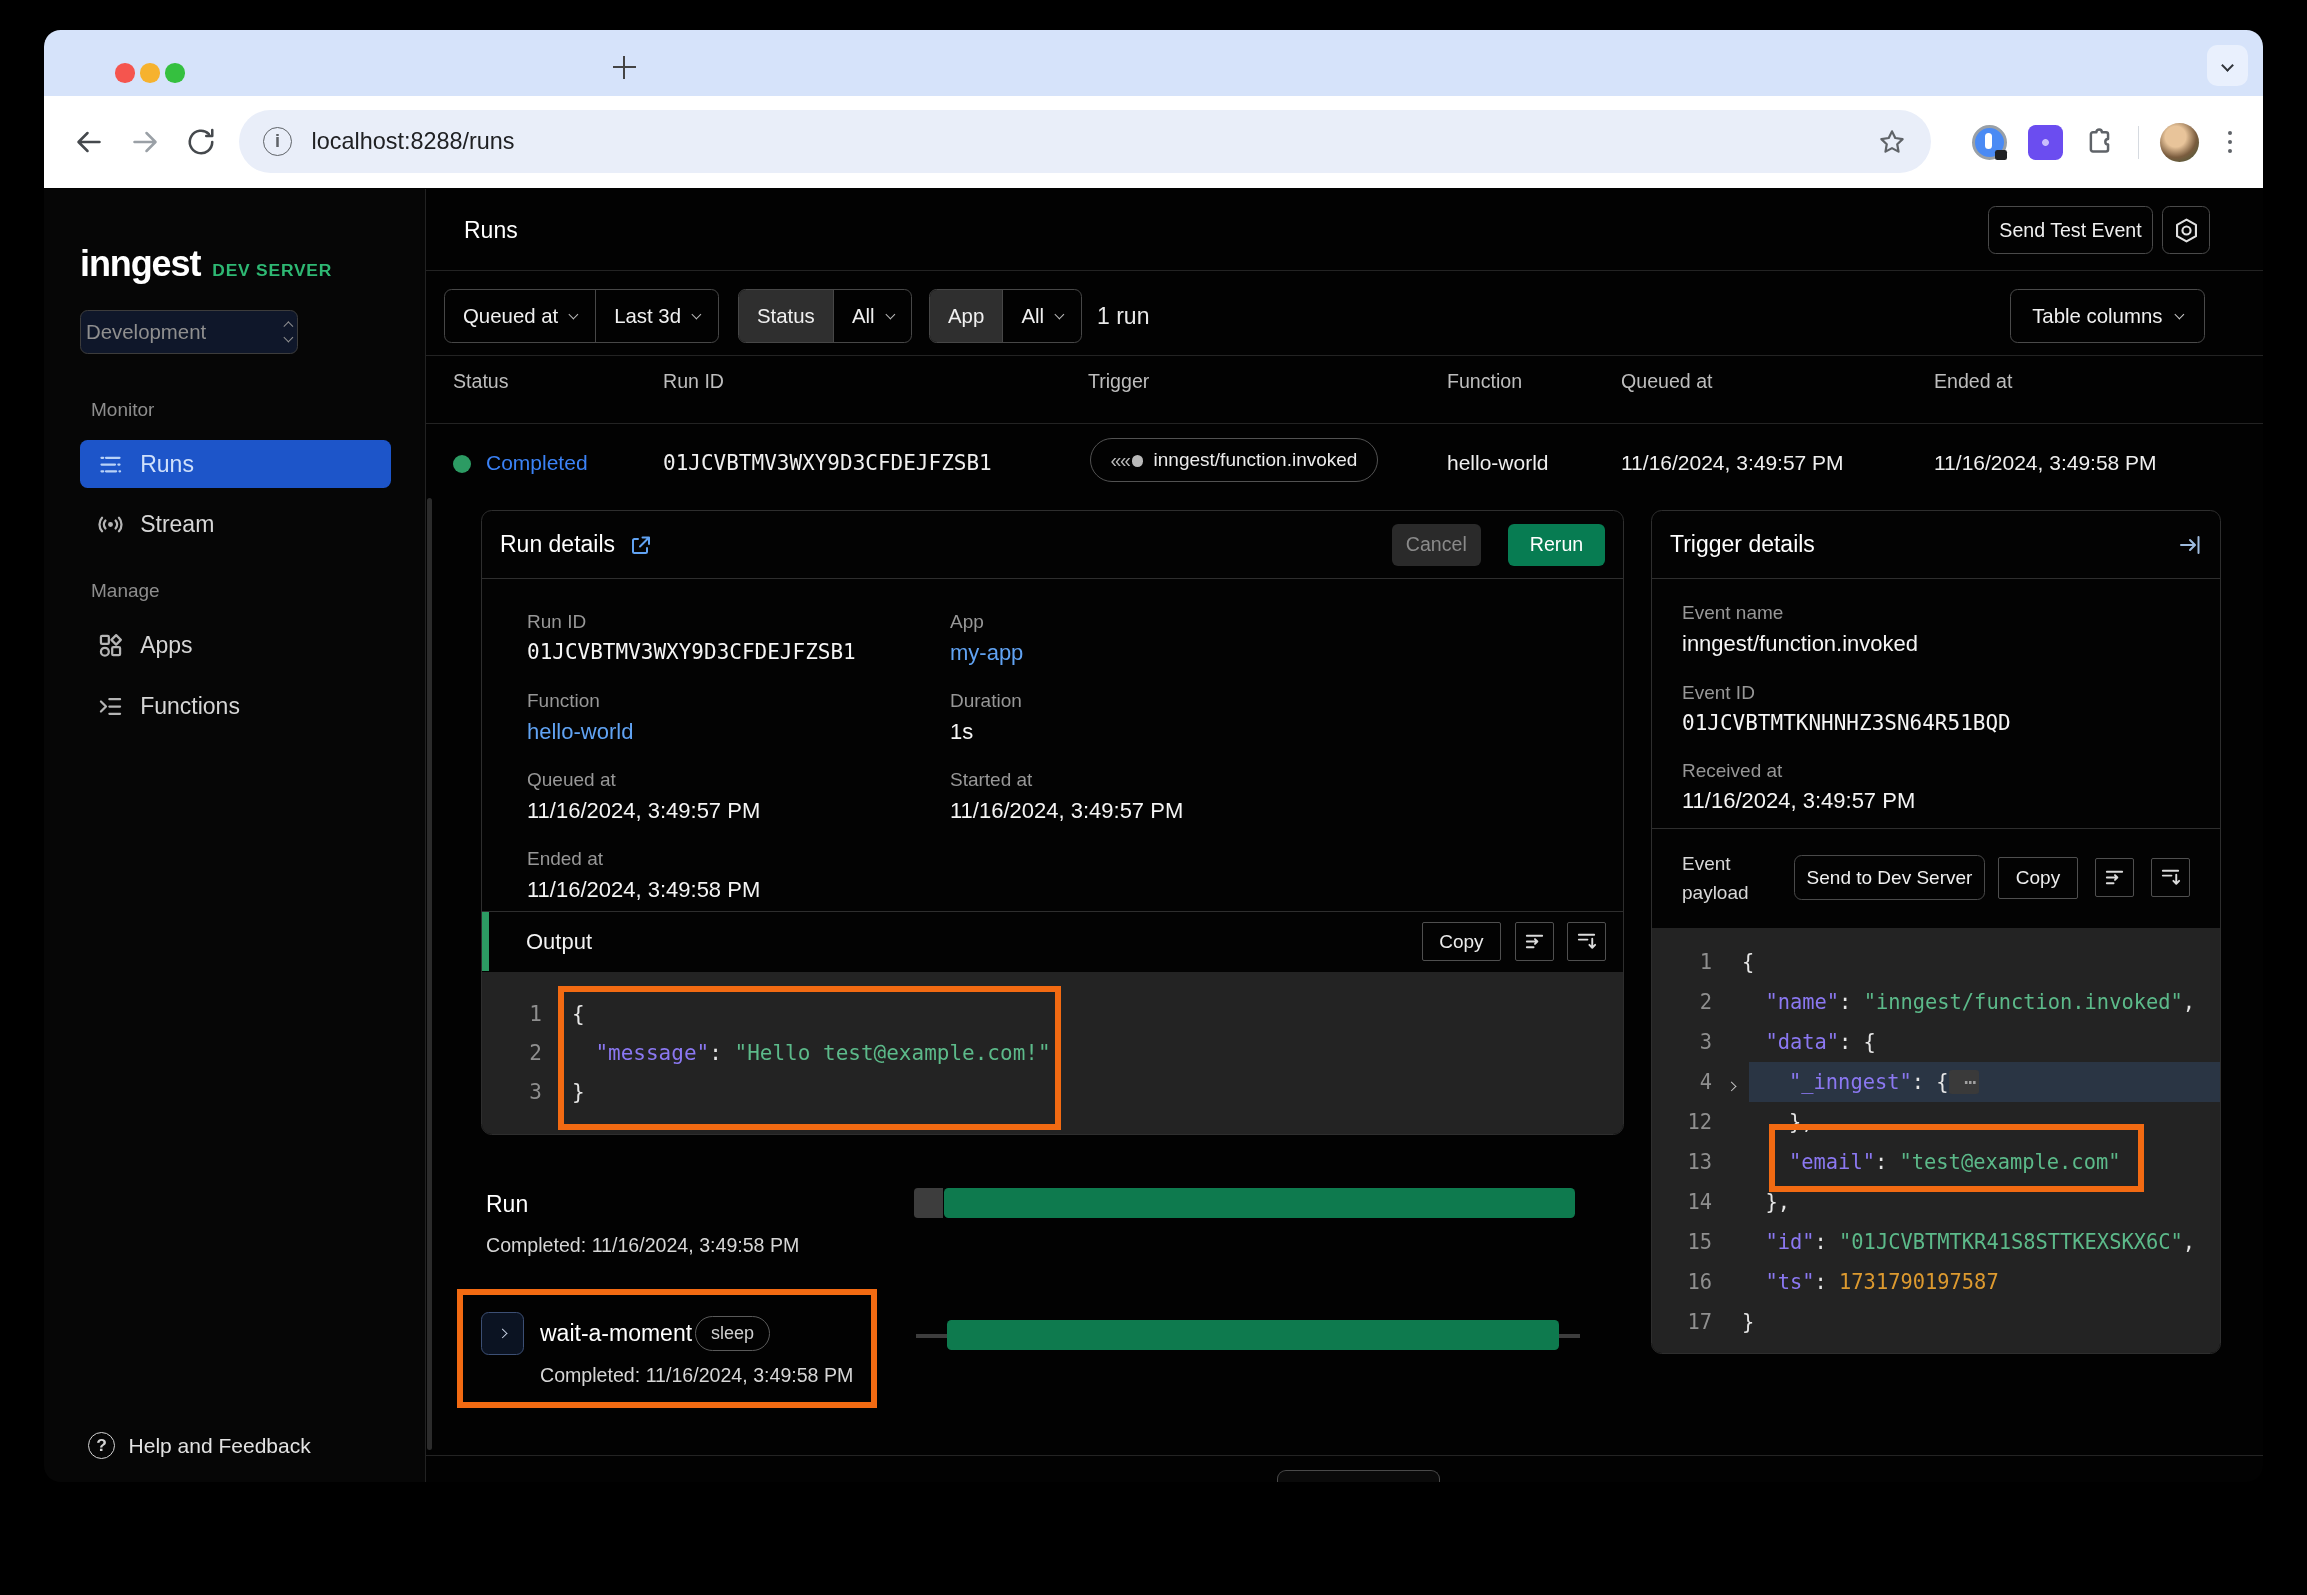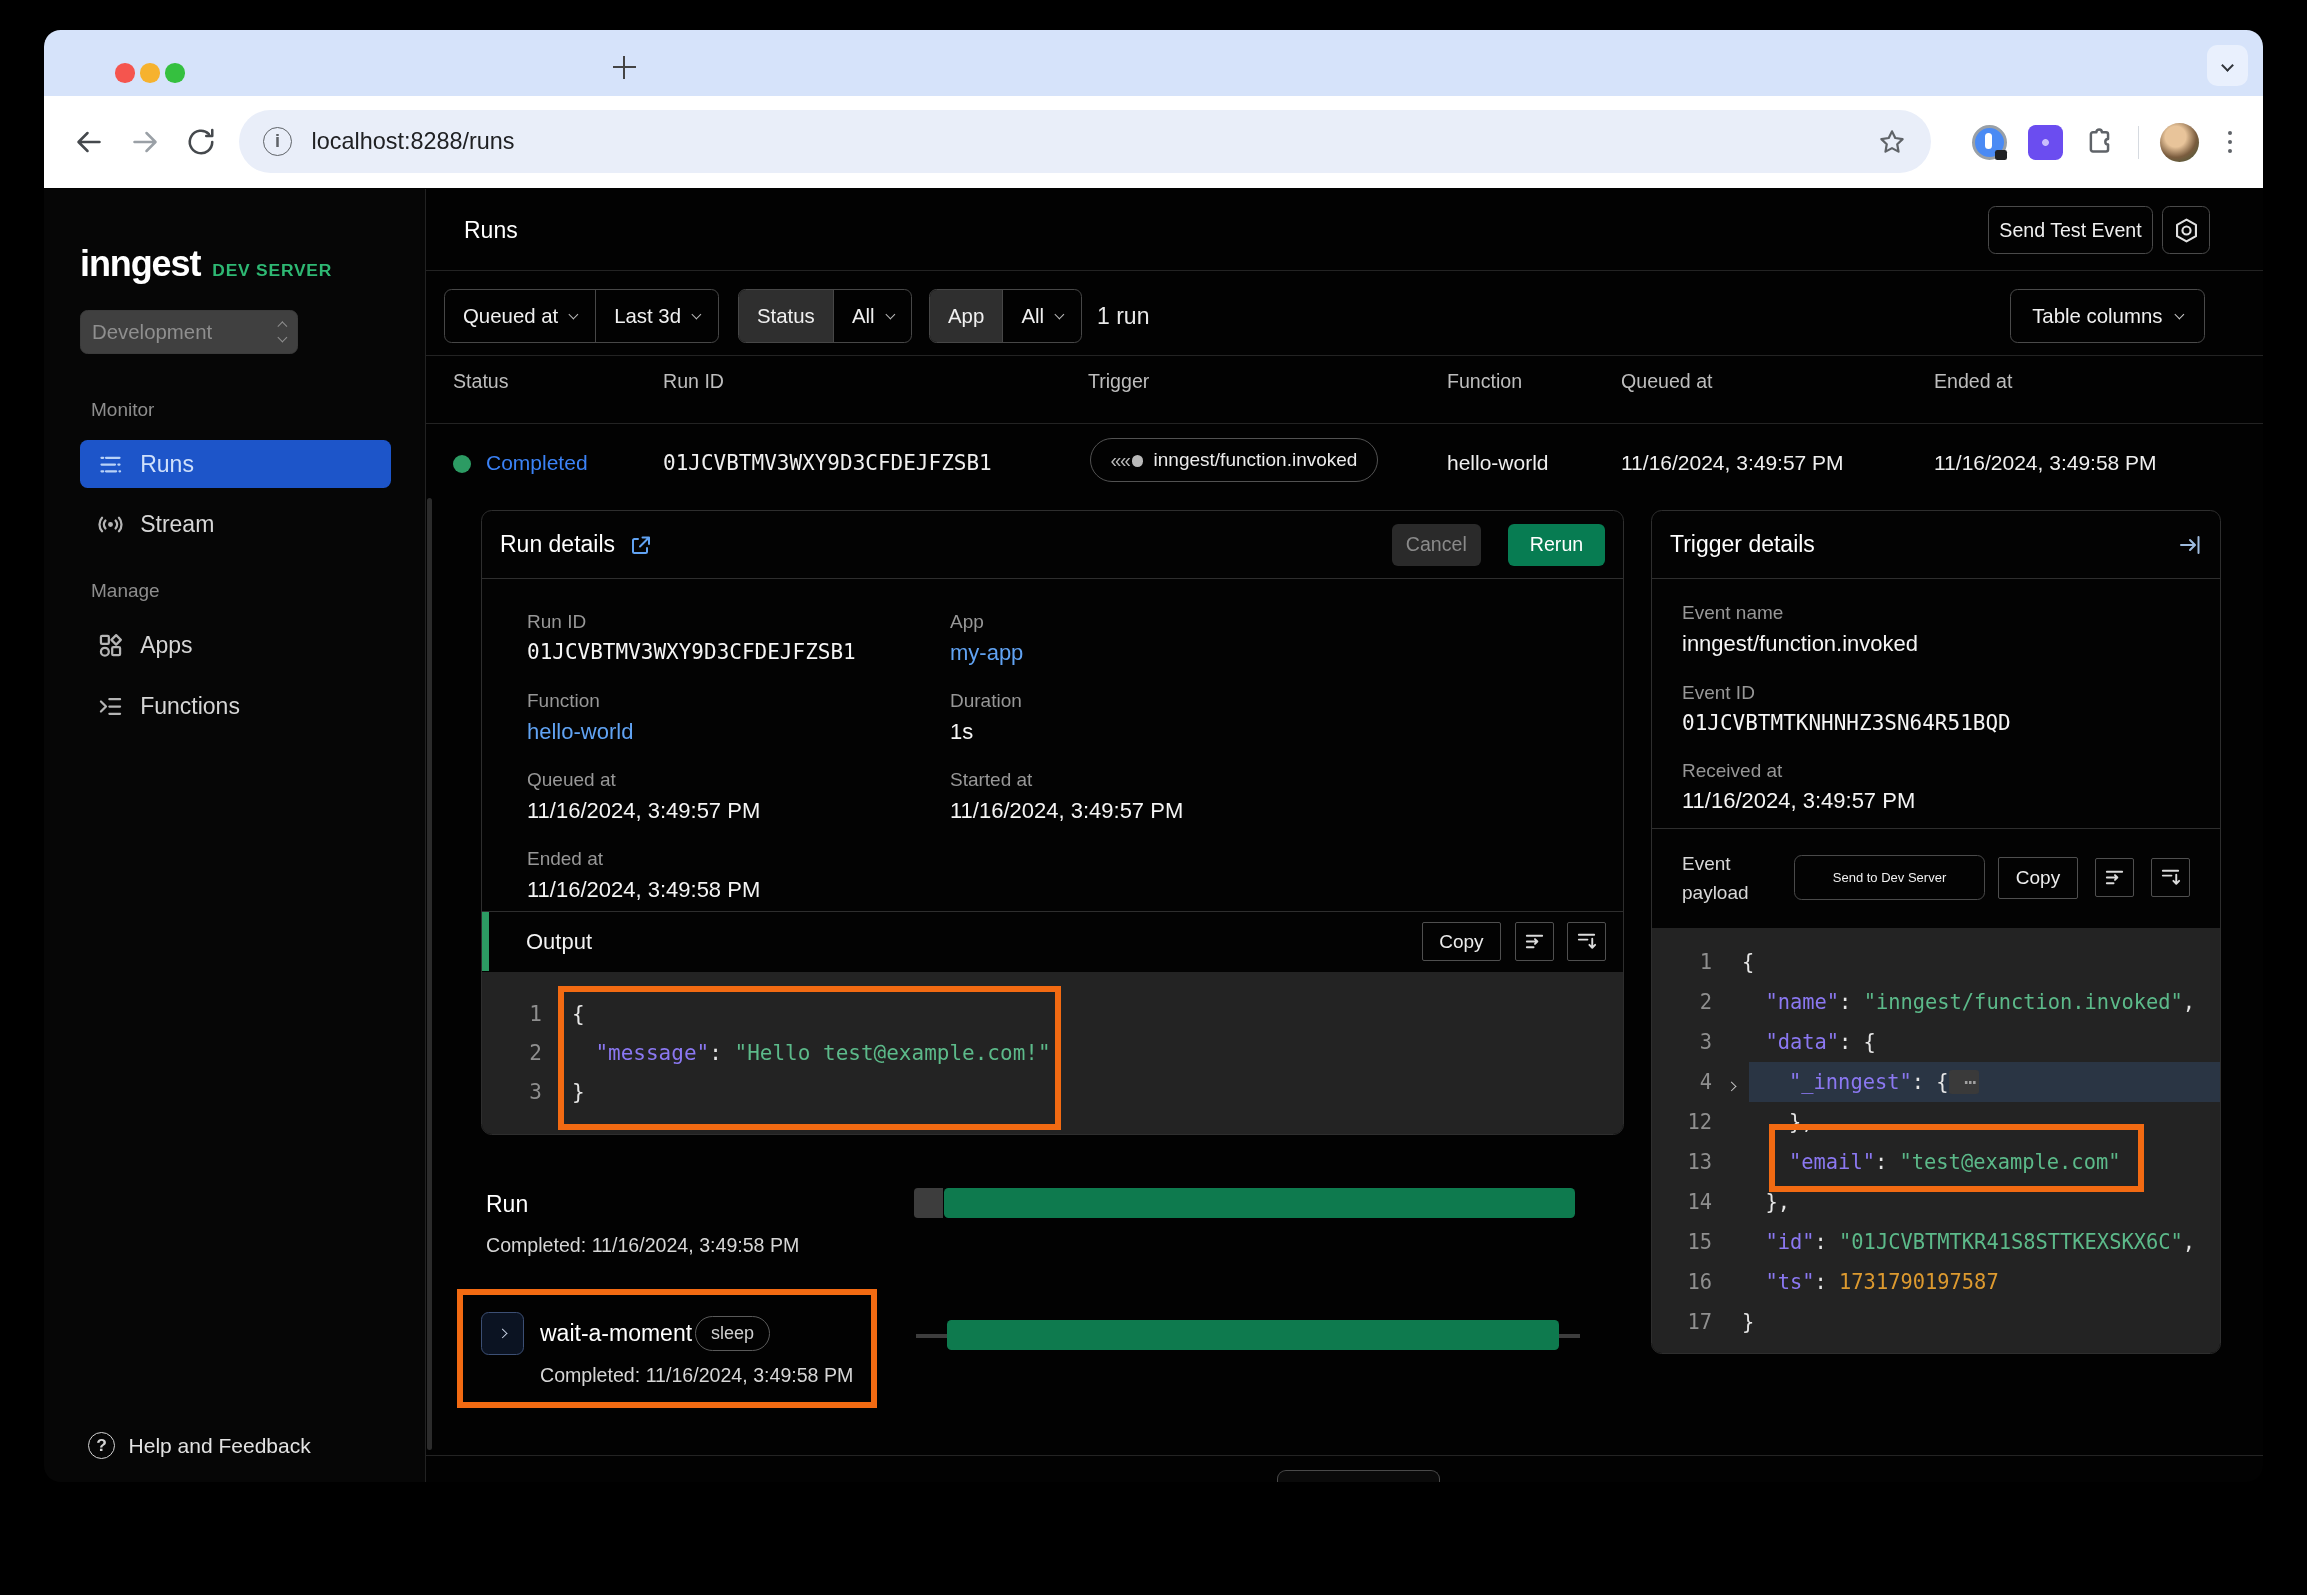--- a/index.html
+++ b/index.html
@@ -59,22 +59,22 @@
   .vsep { width:1.5px; height:33px; background:#d6dae0; }
   .avatar { width:39px; height:39px; border-radius:50%;
     background:radial-gradient(circle at 40% 35%, #e8c49a 30%, #7a5c3e 60%, #3e5a3a 100%); }
   .kebab { width:4.5px; height:4.5px; border-radius:50%; background:#5f6368; box-shadow:0 9px 0 #5f6368, 0 -9px 0 #5f6368; margin:0 7.6px; }
 
   
   .sidebar { position:absolute; left:0; top:159px; width:382px; bottom:0; background:#060606; border-right:0.8px solid #222; }
   .logo-row { position:absolute; left:36px; top:54px; display:flex; align-items:baseline; gap:12px; }
   .logo { font-size:36px; font-weight:800; letter-spacing:-1.1px; color:#fff; }
   .logo-badge { font-size:17.4px; font-weight:600; letter-spacing:0.8px; color:#2eb873; }
-  .env-select { position:absolute; left:36px; top:121px; width:218px; height:44px; background:#404040;
-    border:0.8px solid #3c3c3c; border-radius:7.6px; display:flex; align-items:center; padding:0 11px; color:#8f8f8f; font-size:20.4px; }
+  .env-select { position:absolute; left:36px; top:121px; width:218px; height:44px; background:#0f172a;
+    border:0.8px solid #3c3c3c; border-radius:7.6px; display:flex; align-items:center; padding:0 5px; color:#8f8f8f; font-size:20.4px; }
   .env-select .dchev { margin-left:auto; display:flex; flex-direction:column; gap:3.8px; color:#8f8f8f; }
   .side-label { position:absolute; left:47px; font-size:19px; color:#8d8d8d; }
   .side-item { position:absolute; left:36px; width:311px; height:48px; border-radius:7.6px;
     display:flex; align-items:center; padding:0 16.6px; gap:16.6px; font-size:23px; color:#d6d6d6; }
   .side-item svg { width:27px; height:27px; color:#b4b4b4; }
   .side-item.active { background:#1d55c9; color:#cfe0fb; }
   .side-item.active svg { color:#b9d2f7; }
   .help-row { position:absolute; left:44px; bottom:23px; display:flex; align-items:center; gap:13.6px;
     font-size:21px; color:#e2e2e2; }
   .q-ic { width:27px; height:27px; border:1.9px solid #d4d4d4; border-radius:50%; color:#d4d4d4;
@@ -159,21 +159,21 @@
   .fchev .chev { width:6.8px; height:6.8px; border-width:1.9px; }
   .tok-key { color:#8b78f2; } .tok-str { color:#5cba8a; } .tok-num { color:#dd9a2f; }
   .tok-pun { color:#e6e6e6; }
   .tok-fold { color:#a0a0a0; background:#3a3a3a; border-radius:3px; padding:0 3px; }
 
   #trig-fields { top:91px; left:30px; right:23px; display:block; }
   #trig-fields .fld { margin-bottom:25px; }
   #div-payload { position:absolute; top:317px; left:0; right:0; height:0.8px; background:#2e2e2e; }
   #payload-head { position:absolute; top:317px; left:0; right:0; height:100px; }
   #payload-label { position:absolute; left:30px; top:21px; width:98px; font-size:19px; color:#d8d8d8; line-height:29px; }
-  #send-dev-btn { position:absolute; left:142px; top:27px; width:191px; height:45px; font-size:13px; border-radius:7.6px; }
+  #send-dev-btn { position:absolute; left:142px; top:27px; width:191px; height:45px; font-size:19px; border-radius:7.6px; }
   #payload-copy-btn { position:absolute; left:346px; top:29px; width:80px; height:42px; }
   #payload-wrap-btn { position:absolute; left:443px; top:30px; }
   #payload-scroll-btn { position:absolute; left:499px; top:30px; }
 
   
   .tl-label { position:absolute; font-size:23px; color:#fff; }
   .tl-sub { position:absolute; font-size:19.6px; color:#d6d6d6; }
   .bar { position:absolute; height:30px; background:#0e7a4e; border-radius:4.5px; }
   .nub { position:absolute; background:#3d3d3d; }
   #tl-run-label { left:442px; top:1161px; }

